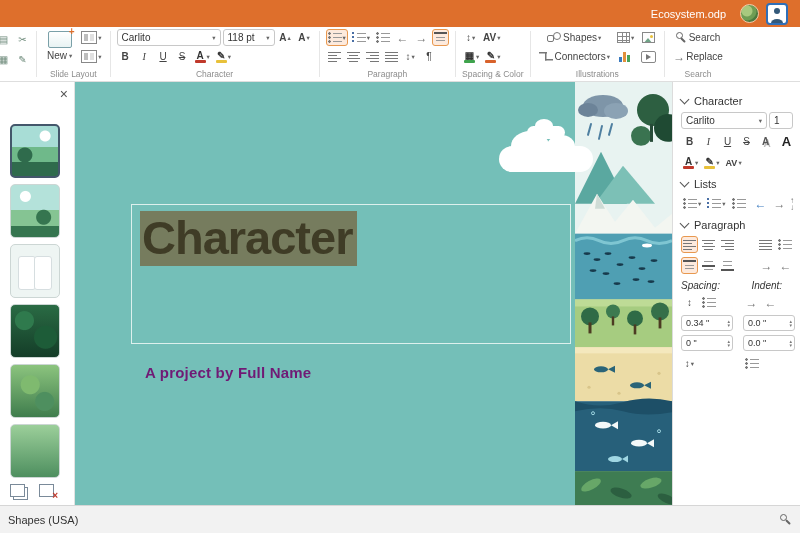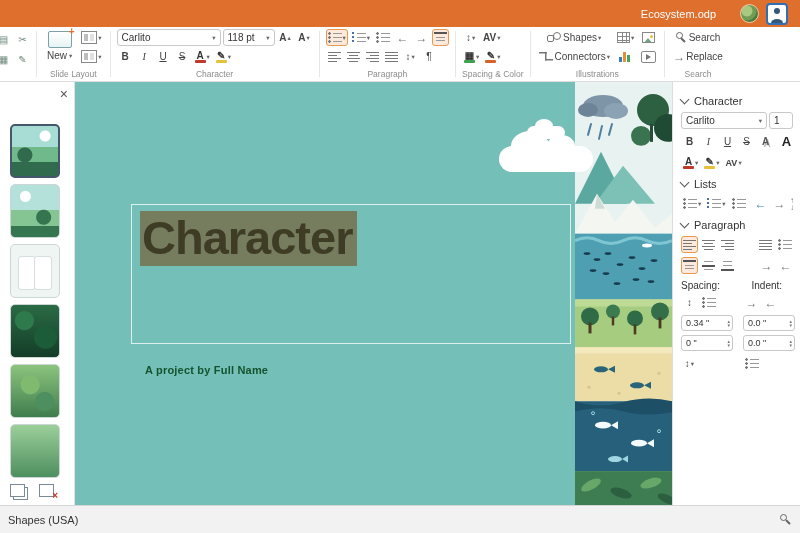--- a/index.html
+++ b/index.html
@@ -5,21 +5,21 @@
   html,body{margin:0;padding:0;}
   body{width:800px;height:533px;overflow:hidden;font-family:"Liberation Sans",sans-serif;background:#fff;-webkit-font-smoothing:antialiased;}
   #app{position:relative;width:800px;height:533px;background:#fff;}
 
   
   .titlebar{position:absolute;top:0;left:0;right:0;height:27px;background:#de6f2c;display:flex;align-items:stretch;color:#fff;font-size:11px;}
   .tabs{display:flex;align-items:stretch;padding-left:14px;}
   .tab{display:flex;align-items:center;padding:0 9px;cursor:default;white-space:nowrap;}
   .tab.active{background:#fff;color:#333;font-weight:bold;border-radius:5px 5px 0 0;border-bottom:3px solid #bf3a1e;}
   .tb-badge{width:10px;height:10px;background:#8e1d12;border-radius:2px;align-self:center;margin:0 5px;}
-  .doc-title{margin-left:auto;align-self:center;margin-right:24px;font-size:11px;}
+  .doc-title{margin-left:auto;align-self:center;margin-right:14px;font-size:11px;}
   .tb-avatars{display:flex;align-items:center;gap:7px;margin-right:12px;}
   .avatar{width:17px;height:17px;border-radius:50%;background:radial-gradient(circle at 35% 35%,#a8c97f 0 5px,#6f9d54 6px 9px,#4c7a3e 10px);border:1px solid #f2c9a8;}
   .user-btn{width:18px;height:18px;border-radius:4px;border:2px solid #2f6fb8;background:#fff;position:relative;overflow:hidden;}
   .user-btn::before{content:"";position:absolute;left:50%;top:3px;width:6px;height:6px;margin-left:-3px;border-radius:50%;background:#33597a;}
   .user-btn::after{content:"";position:absolute;left:50%;bottom:-4px;width:12px;height:8px;margin-left:-6px;border-radius:50%;background:#33597a;}
 
   
   .ribbon{position:absolute;top:27px;left:0;right:0;height:54px;background:#fff;border-bottom:1px solid #dedede;display:flex;align-items:stretch;}
   .rsep{width:1px;background:#e6e6e6;margin:4px 3px;}
   .rgroup{display:flex;flex-direction:column;padding:2px 3px 0;}
@@ -103,41 +103,41 @@
   .dupicon{width:13px;height:11px;border:1px solid #7a8a99;background:#fff;box-shadow:3px 3px 0 -1px #fff,3px 3px 0 0 #7a8a99;}
   .delicon{width:13px;height:11px;border:1px solid #7a8a99;background:#fff;position:relative;}
   .delicon span{position:absolute;right:-5px;bottom:-5px;color:#c0392b;font-weight:bold;font-size:10px;line-height:10px;}
 
   
   .canvas{flex:1;position:relative;background:#74bfb8;overflow:hidden;}
   .titlebox{position:absolute;left:56px;top:122px;width:440px;height:140px;border:1px solid rgba(240,248,246,.85);padding:6px 8px;box-sizing:border-box;z-index:3;}
   .line1{font-size:47px;font-weight:bold;letter-spacing:-1px;line-height:54px;color:#3f3c26;}
   .line1 span{background:#767c5e;padding:0 5px 2px 2px;}
   .line2{font-size:47px;font-weight:bold;letter-spacing:-1px;line-height:54px;color:#2b454c;padding-left:2px;}
-  .subtitle{position:absolute;left:70px;top:282px;font-size:11px;font-weight:bold;color:#14532d;z-index:3;letter-spacing:.2px;}
+  .subtitle{position:absolute;left:70px;top:282px;font-size:15px;font-weight:bold;color:#701a75;z-index:3;letter-spacing:.2px;}
   .illustration{position:absolute;right:0;top:0;width:97px;height:100%;z-index:1;}
   .cloud{position:absolute;background:#fff;border-radius:999px;z-index:2;}
   .cloud::before,.cloud::after{content:"";position:absolute;background:#fff;border-radius:50%;}
   .cloud1{left:424px;top:64px;width:94px;height:26px;}
   .cloud1::before{width:38px;height:30px;left:12px;top:-15px;}
   .cloud1::after{width:28px;height:22px;left:48px;top:-11px;}
   .cloud2{left:452px;top:44px;width:38px;height:13px;}
   .cloud2::before{width:18px;height:13px;left:8px;top:-7px;}
 
   
   .sidebar{width:128px;background:#fff;border-left:1px solid #dcdcdc;padding:6px 6px 0 8px;box-sizing:border-box;font-size:10px;color:#444;overflow:hidden;}
   .sb-h{display:flex;align-items:center;gap:6px;font-size:11px;color:#333;margin:7px 0 5px;}
   .chev{width:6px;height:6px;border-right:1.5px solid #555;border-bottom:1.5px solid #555;transform:rotate(45deg);margin-top:-3px;}
   .sb-row{display:flex;align-items:center;gap:2px;margin-bottom:4px;}
   .sb-row .spacer{flex:1;}
   .fld{display:flex;align-items:center;justify-content:space-between;border:1px solid #c8c8c8;border-radius:3px;height:16px;font-size:9px;padding:0 2px 0 4px;width:52px;box-sizing:border-box;color:#333;}
   .spin{display:flex;flex-direction:column;font-size:5px;color:#777;line-height:4.5px;}
   .sb-cols{display:flex;gap:10px;}
   .sb-col{display:flex;flex-direction:column;gap:4px;}
-  .sb-labels{display:flex;gap:28px;margin:6px 0 3px;}
+  .sb-labels{display:flex;gap:28px;margin:6px 0 3px;font-style:italic;}
   .sb-labels span{width:52px;font-size:10px;color:#333;}
   .arrow-blue{color:#3a7abf;font-size:12px;}
   .arrow-gray{color:#777;font-size:12px;}
   .updn{display:flex;flex-direction:column;line-height:7px;font-size:8px;color:#777;}
   .bigA{font-size:13px;font-weight:bold;color:#222;}
   .shadowA{font-weight:bold;color:#555;text-shadow:1.5px 1.5px 0 #bbb;}
 
   
   .statusbar{position:absolute;bottom:0;left:0;right:0;height:28px;background:#f2f2f2;border-top:1px solid #d6d6d6;display:flex;align-items:center;font-size:11px;color:#333;padding:0 8px;box-sizing:border-box;}
   .statusbar .lang{margin-left:0;}

